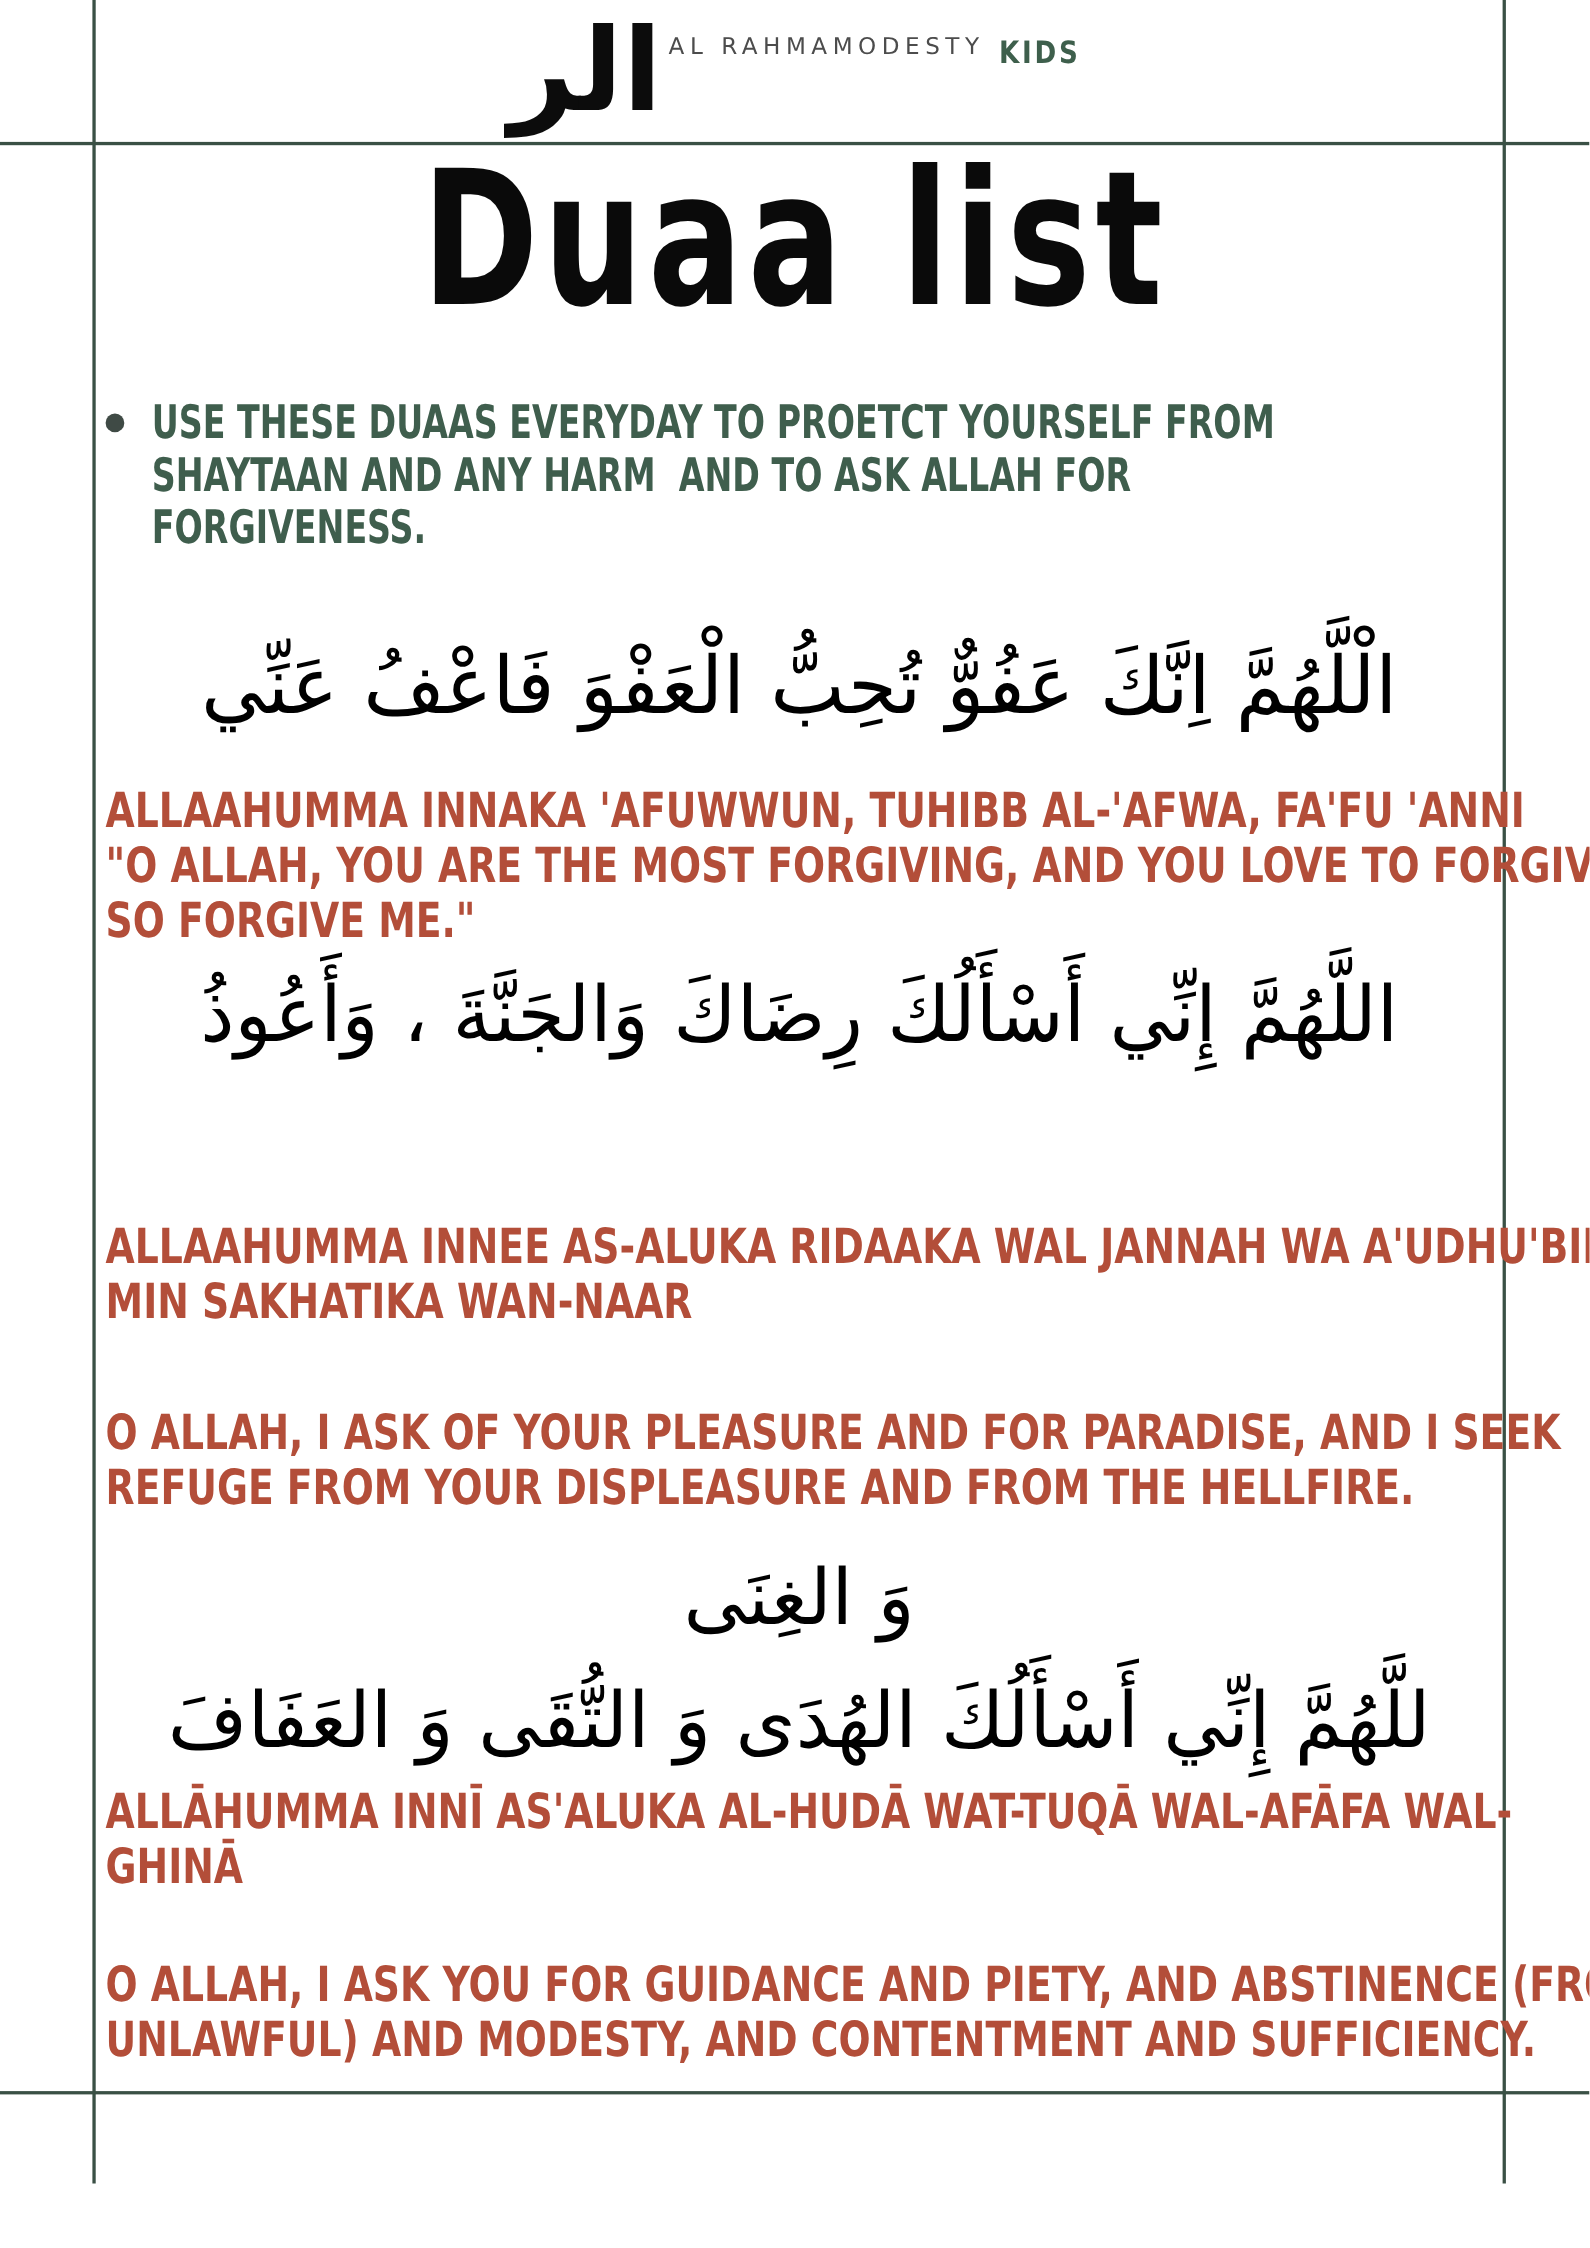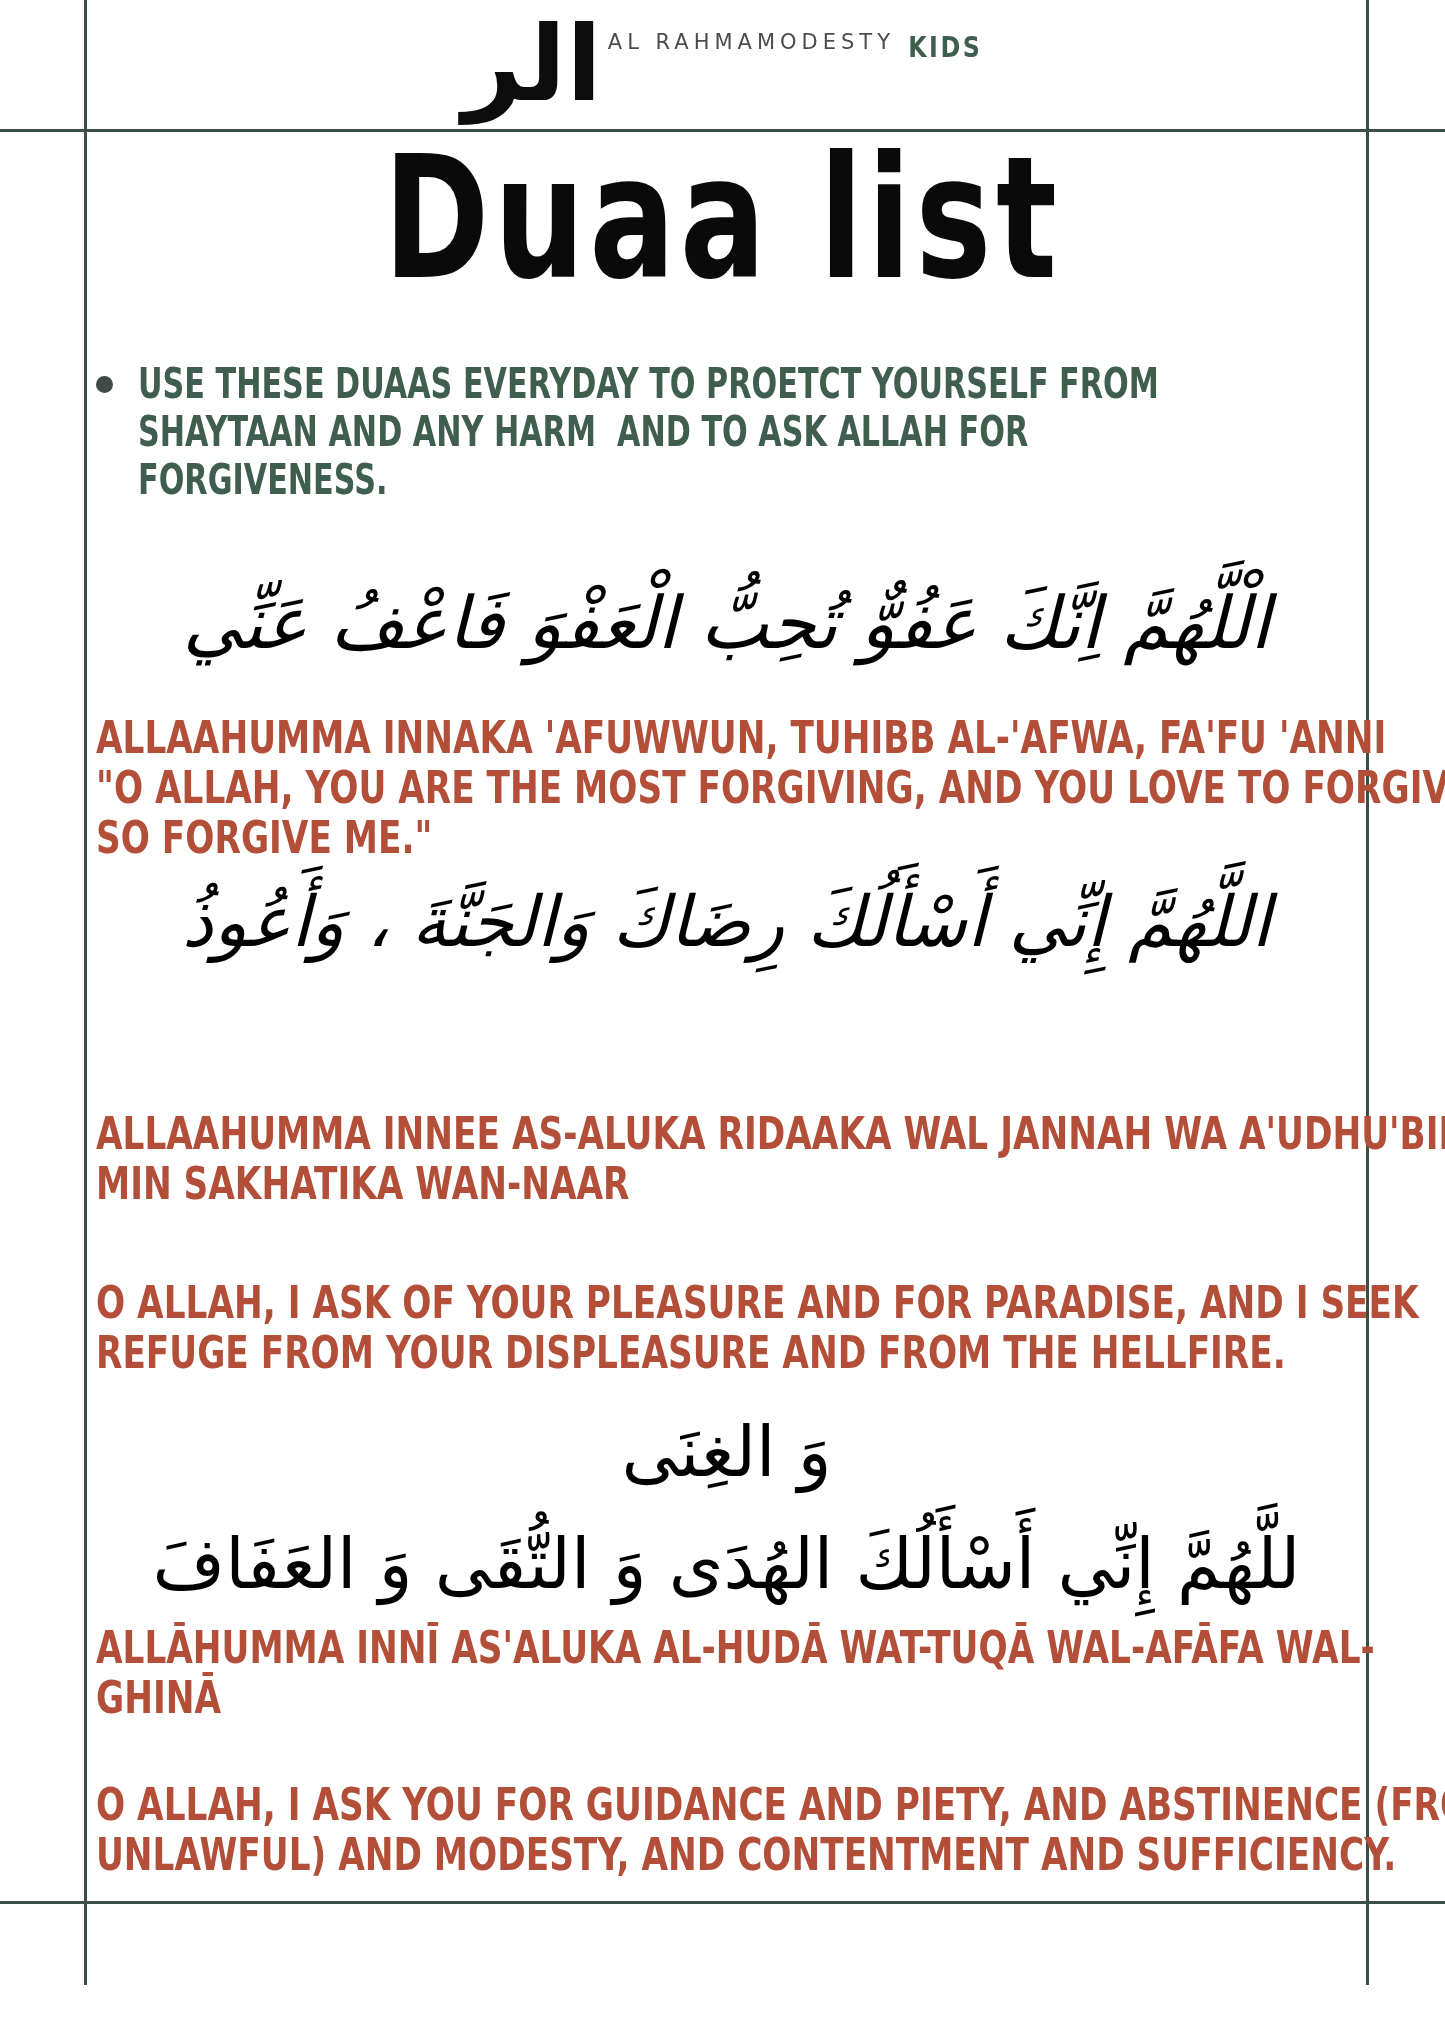--- a/index.html
+++ b/index.html
@@ -64,22 +64,22 @@
   }
 
   
   .arabic {
     position: absolute; left: 90px; right: 82px;
     text-align: center; direction: rtl;
     color: #000;
   }
   .arabic .aline { font-size: 70px; line-height: 112px; white-space: pre; }
   .arabic.first { top: 548px; }
-  .arabic.first .aline { font-size: 72px; line-height: 150px; font-style: italic; }
-  .arabic.second { top: 866px; font-style: italic; }
+  .arabic.first .aline { font-size: 72px; line-height: 150px; }
+  .arabic.second { top: 866px; }
   .arabic.third  { top: 1396px; }
 
   
   .red-block { position: absolute; left: 96px; }
   .rline {
     font-weight: bold; font-size: 44px; line-height: 50px;
     color: #b34e39; white-space: pre;
     transform: scaleX(0.78); transform-origin: 0 50%;
   }
   .rb-1  { top: 713px; }

